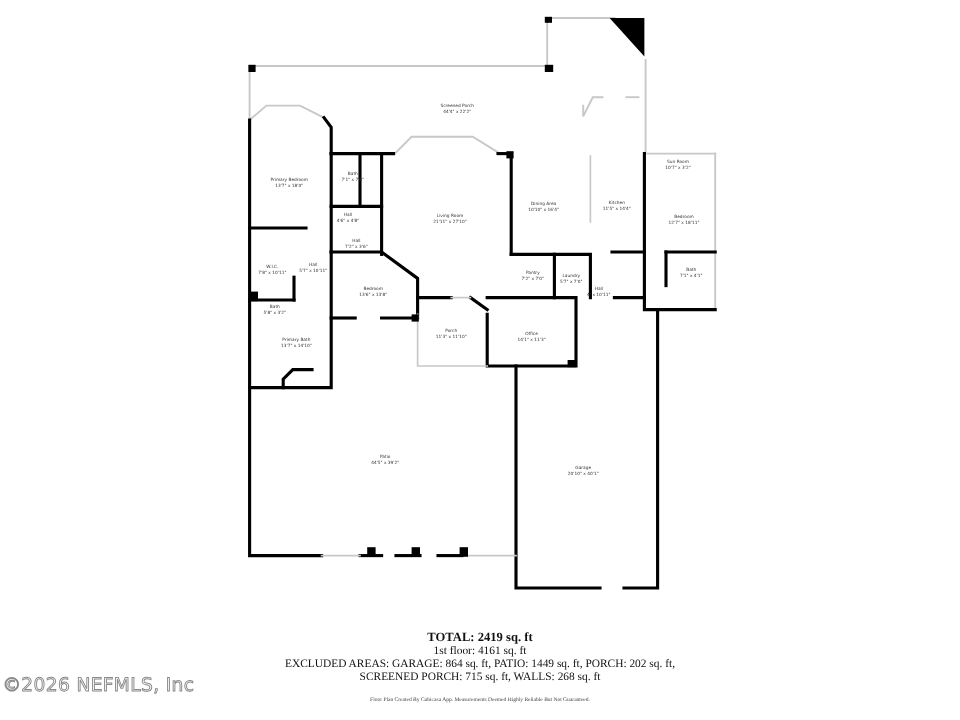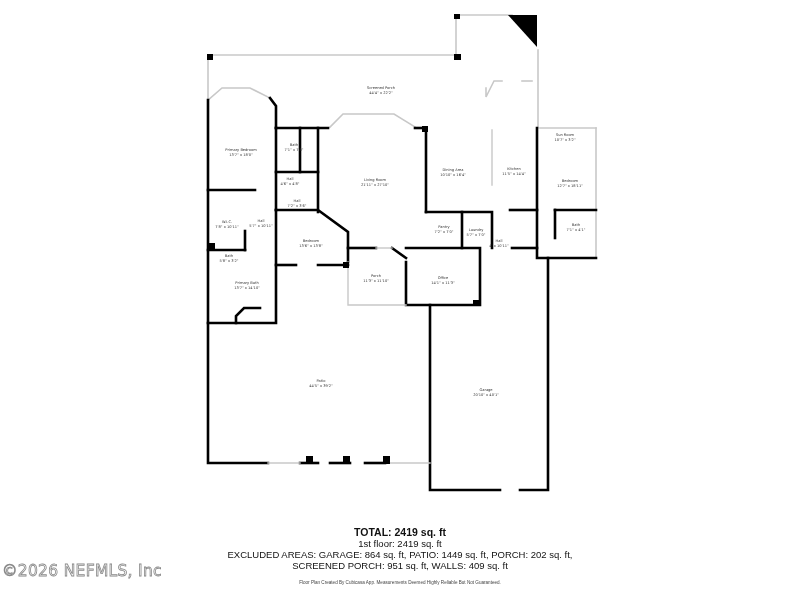--- a/index.html
+++ b/index.html
@@ -1,21 +1,21 @@
 <!DOCTYPE html>
 <html><head>
   <meta charset="utf-8">
   <style>
     html, body { margin:0; padding:0; background:#ffffff; }
     body { width:800px; height:600px; position:relative; overflow:hidden; font-family:"DejaVu Sans", sans-serif; color:#222; }
     #plan { position:absolute; left:0; top:0; width:800px; height:600px; }
     .room-label { position:absolute; font-size:3.6px; color:#333; text-align:center; line-height:5px; white-space:nowrap; transform:translateX(-50%); }
     .room-label .nm { display:block; }
     .room-label .dm { display:block; }
-    .summary { position:absolute; left:0; width:800px; text-align:center; color:#111; font-family:Liberation Sans, sans-serif; }
+    .summary { position:absolute; left:0; width:800px; text-align:center; color:#111; font-family:Liberation Serif, serif; }
     .s-total { top:526px; font-size:10.5px; font-weight:bold; }
     .s-floor { top:538px; font-size:9.5px; }
     .s-excl1 { top:549px; font-size:9.5px; }
     .s-excl2 { top:560px; font-size:9.5px; }
     .s-note { top:580px; font-size:4.6px; color:#444; }
     .watermark { position:absolute; left:2px; top:562px; font-family:"DejaVu Sans", sans-serif; font-size:15.5px; color:#ffffff; -webkit-text-stroke:0.8px #8a8a8a; letter-spacing:0.3px; }
   </style>
 </head>
 <body>
 
@@ -184,18 +184,18 @@
       <span class="nm">Patio</span>
       <span class="dm">44'5" x 39'2"</span>
     </div>
   <div class="room-label" style="left:486px;top:388px;">
       <span class="nm">Garage</span>
       <span class="dm">20'10" x 40'1"</span>
     </div>
 </div>
 
 <div class="summary s-total">TOTAL: 2419 sq. ft</div>
-<div class="summary s-floor">1st floor: 2419 sq. ft</div>
+<div class="summary s-floor">1st floor: 4161 sq. ft</div>
 <div class="summary s-excl1">EXCLUDED AREAS: GARAGE: 864 sq. ft, PATIO: 1449 sq. ft, PORCH: 202 sq. ft,</div>
-<div class="summary s-excl2">SCREENED PORCH: 951 sq. ft, WALLS: 409 sq. ft</div>
+<div class="summary s-excl2">SCREENED PORCH: 715 sq. ft, WALLS: 268 sq. ft</div>
 <div class="summary s-note">Floor Plan Created By Cubicasa App. Measurements Deemed Highly Reliable But Not Guaranteed.</div>
 
 <div class="watermark">©2026 NEFMLS, Inc</div>
 
 </body></html>

